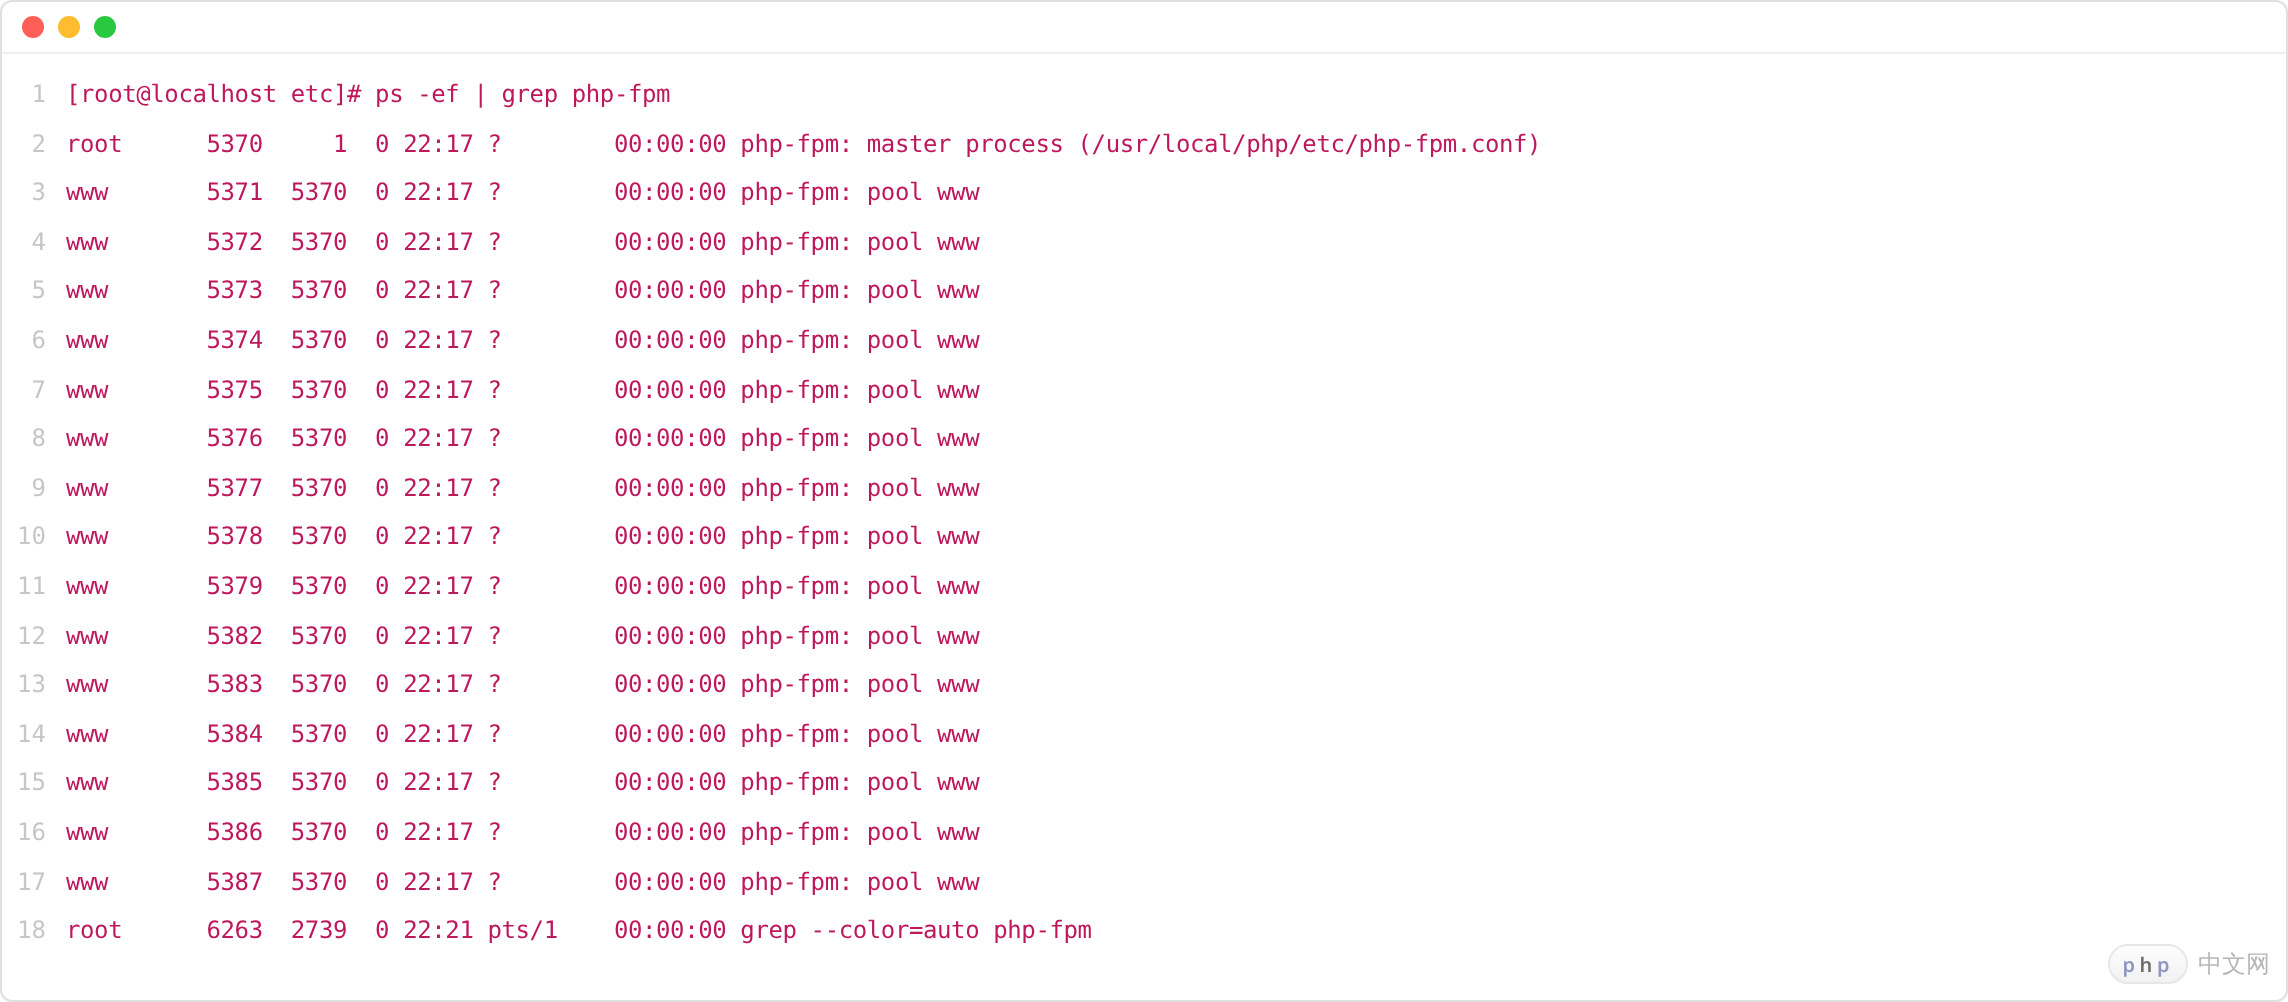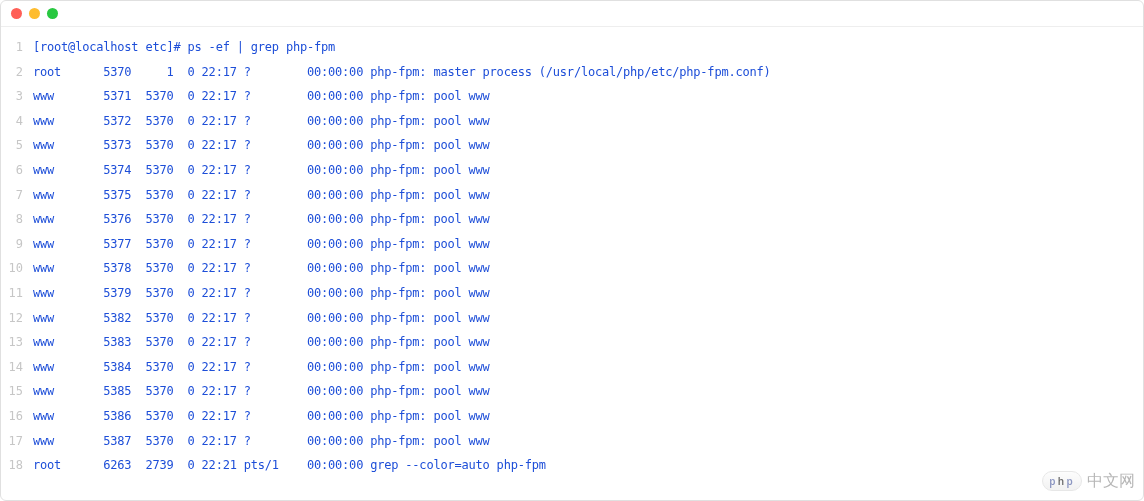--- a/index.html
+++ b/index.html
@@ -50,21 +50,21 @@
   }
   .gutter {
     width: 28px;
     text-align: right;
     color: #c6c6c6;
     padding-right: 10px;
     flex-shrink: 0;
     user-select: none;
   }
   .line {
-    color: #1d4ed8;
+    color: #be185d;
     letter-spacing: -0.2px;
   }
   .watermark {
     position: absolute;
     right: 8px;
     bottom: 8px;
     display: flex;
     align-items: center;
     gap: 5px;
     font-size: 12px;
@@ -80,21 +80,21 @@
     border-radius: 12px;
     padding: 2px 8px 2px 6px;
     font-size: 10px;
     color: #999;
     font-weight: 600;
     letter-spacing: 0.3px;
   }
   .wm-pill .p { color:#7a86b8; }
   .wm-pill .h { color:#555; }
   .wm-pill .p2 { color:#7a86b8; }
-  .wm-text { color:#aaa; font-size:16px; }
+  .wm-text { color:#aaa; font-size:12px; }
 </style>
 </head>
 <body>
 
 <div class="window">
   <div class="titlebar">
     <span class="dot" style="background:#ff5f57"></span>
     <span class="dot" style="background:#febc2e"></span>
     <span class="dot" style="background:#28c840"></span>
   </div>

